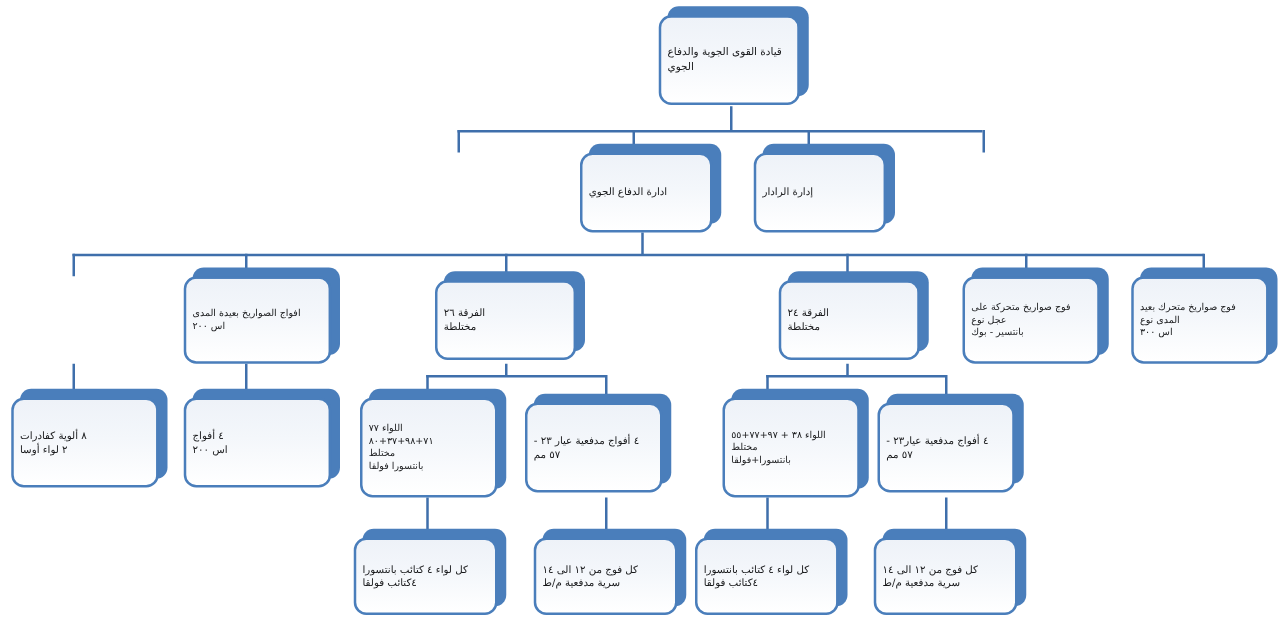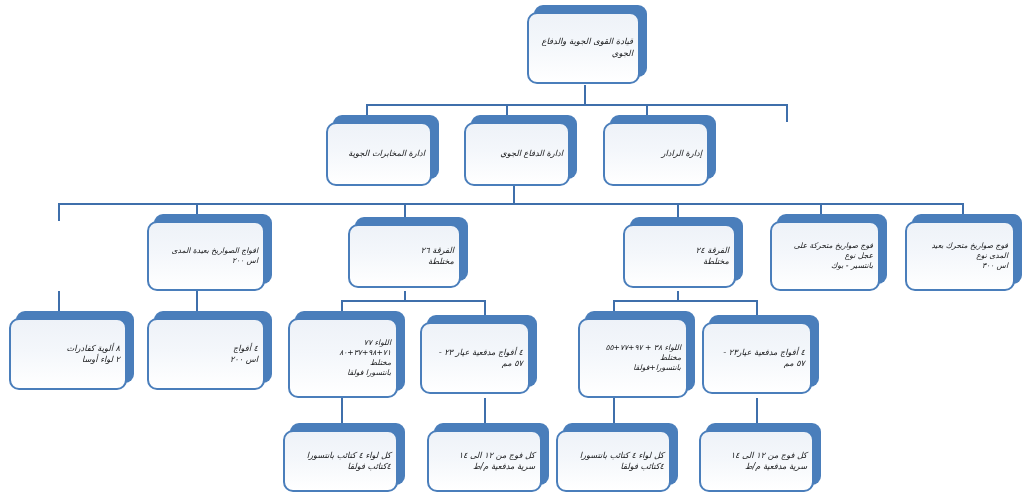--- a/index.html
+++ b/index.html
@@ -40,29 +40,28 @@
     border-radius:10px;
     box-sizing:border-box;
     display:flex;
     align-items:center;
     justify-content:center;
     padding:3px 5px;
   }
   .node .txt{
     display:block;
     width:100%;
-    text-align:right;
+    text-align:left;
     color:#17181a;
     font-size:8.2px;
     line-height:1.38;
     direction:rtl;
     unicode-bidi:embed;
     white-space:pre-line;
     letter-spacing:0;
-    font-style:italic;
   }
   .node.l1 .txt{font-size:8.4px;}
   .node.small .txt{font-size:7.6px;line-height:1.34;}
 </style>
 </head>
 <body>
 
 <div id="chart">
 
   <div class="ln lnv" style="left:584px;top:85px;height:20px;"></div>
@@ -101,26 +100,20 @@
   <div class="ln lnv" style="left:613px;top:398px;height:32px;"></div>
   <div class="ln lnv" style="left:756px;top:398px;height:32px;"></div>
 
   <div class="node l1" style="left:527px;top:12px;width:113px;height:72px;">
     <div class="shadow"></div>
     <div class="face">
       <span class="txt">قيادة القوى الجوية والدفاع الجوي</span>
     </div>
   </div>
 
-  <div class="node" style="left:326px;top:122px;width:106px;height:64px;">
-    <div class="shadow"></div>
-    <div class="face">
-      <span class="txt">ادارة المخابرات الجوية</span>
-    </div>
-  </div>
 
   <div class="node" style="left:464px;top:122px;width:106px;height:64px;">
     <div class="shadow"></div>
     <div class="face">
       <span class="txt">ادارة الدفاع الجوي</span>
     </div>
   </div>
 
   <div class="node" style="left:603px;top:122px;width:106px;height:64px;">
     <div class="shadow"></div>

